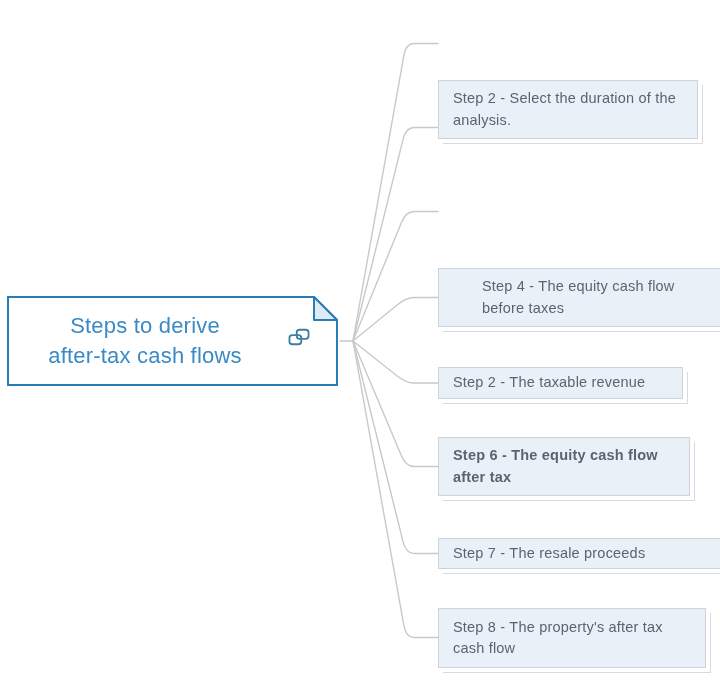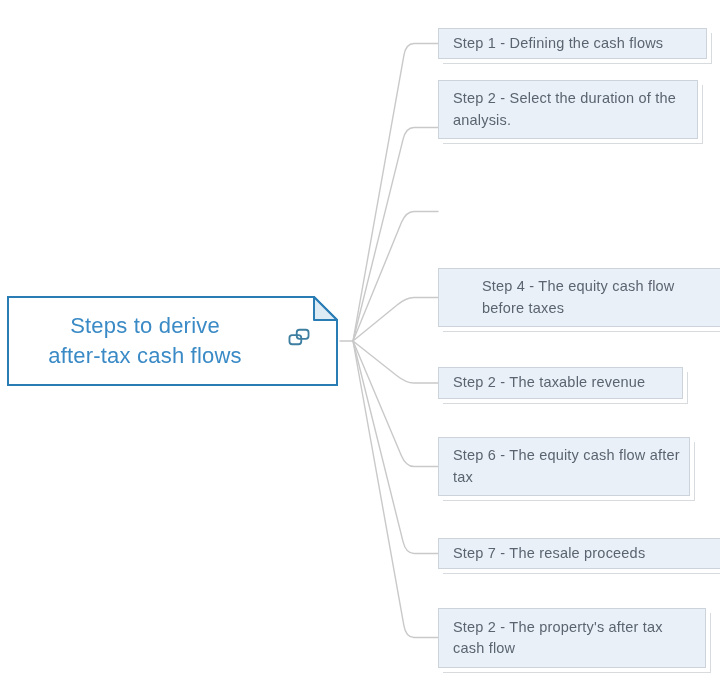--- a/index.html
+++ b/index.html
@@ -84,42 +84,39 @@
 
   <span class="link-icon">
     <svg viewBox="0 0 24 22" width="22" height="20">
       <g fill="none" stroke="#3e7ea0" stroke-width="2">
         <rect x="9.5" y="3" width="13" height="10" rx="3"></rect>
         <rect x="1.5" y="9" width="13" height="10" rx="3"></rect>
       </g>
     </svg>
   </span>
 
-  <div class="step-box" style="top:28px;  width:269px; height:31px;">
-    <span>Step 1 - Defining the cash flows</span>
-  </div>
 
   <div class="step-box" style="top:80px;  width:260px; height:59px;">
     <span>Step 2 - Select the duration of the analysis.</span>
   </div>
 
 
   <div class="step-box" style="top:268px; width:292px; height:59px;padding-left:43px;">
     <span>Step 4 - The equity cash flow before taxes</span>
   </div>
 
   <div class="step-box" style="top:367px; width:245px; height:32px;">
     <span>Step 2 - The taxable revenue</span>
   </div>
 
-  <div class="step-box" style="top:437px; width:252px; height:59px;">
+  <div class="step-box" style="top:437px; width:252px; height:59px;font-weight:bold;">
     <span>Step 6 - The equity cash flow after tax</span>
   </div>
 
   <div class="step-box" style="top:538px; width:284px; height:31px;">
     <span>Step 7 - The resale proceeds</span>
   </div>
 
   <div class="step-box" style="top:608px; width:268px; height:60px;">
-    <span>Step 2 - The property's after tax cash flow</span>
+    <span>Step 8 - The property's after tax cash flow</span>
   </div>
 
 </div>
 
 </body></html>

